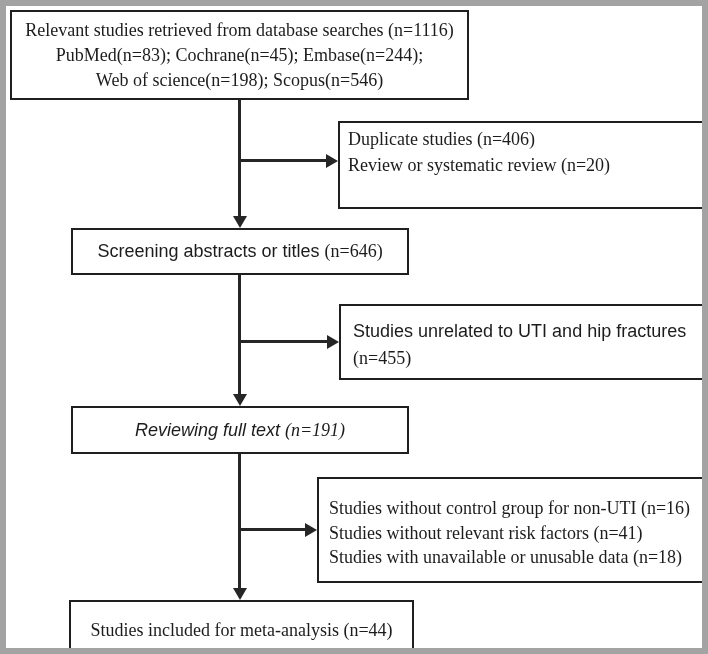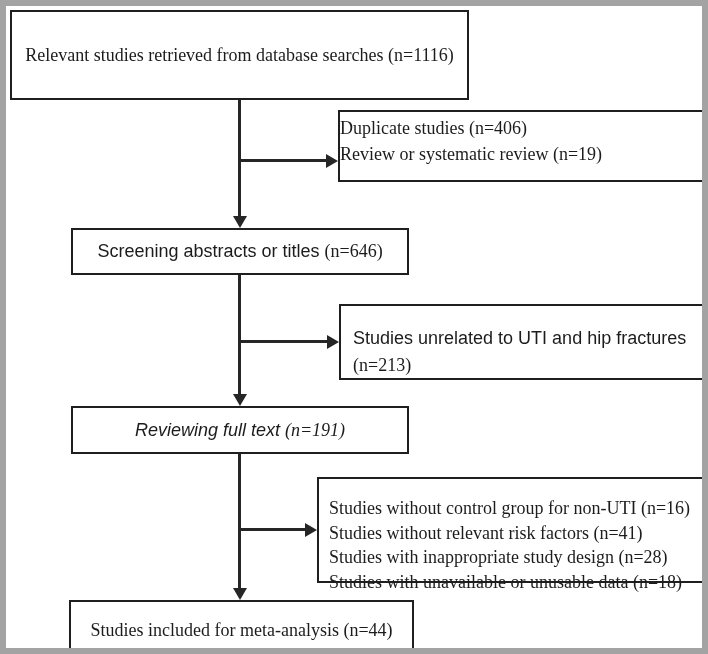--- a/index.html
+++ b/index.html
@@ -21,23 +21,23 @@
     background: #ffffff;
     line-height: 25px;
   }
   .center { text-align: center; display: flex; flex-direction: column; justify-content: center; }
   .sans { font-family: "Liberation Sans", sans-serif; }
   .serif { font-family: "Liberation Serif", serif; }
   .count { margin-left: 5px; }
 
   
   .b-search   { left: 4px;   top: 4px;   width: 459px; height: 90px;  }
-  .b-dup      { left: 332px; top: 104px; width: 370px; height: 72px;  padding: 3px 0; line-height: 26px; }
+  .b-dup      { left: 332px; top: 115px; width: 370px; height: 88px;  padding: 3px 8px; line-height: 26px; }
   .b-screen   { left: 65px;  top: 222px; width: 338px; height: 47px;  }
-  .b-unrel    { left: 333px; top: 298px; width: 370px; height: 76px;  padding: 19px 12px; line-height: 27px; }
+  .b-unrel    { left: 333px; top: 298px; width: 370px; height: 76px;  padding: 12px 12px; line-height: 27px; }
   .b-fulltext { left: 65px;  top: 400px; width: 338px; height: 48px; font-style: italic;  }
   .b-excl     { left: 311px; top: 471px; width: 392px; height: 106px; padding: 17px 10px; line-height: 24.5px; }
   .b-incl     { left: 63px;  top: 594px; width: 345px; height: 60px;  }
 
   
   .vline, .hline { position: absolute; background: #262626; }
   .vline { width: 3px; }
   .hline { height: 3px; }
   .v1 { left: 232px; top: 94px;  height: 117px; }
   .v2 { left: 232px; top: 269px; height: 120px; }
@@ -57,63 +57,64 @@
   .hr2 { left: 321px; top: 329px; }
   .hr3 { left: 299px; top: 517px; }
 </style>
 </head>
 <body>
 
 <div class="canvas">
 
   <div class="box b-search center">
     <div>Relevant studies retrieved from database searches (n=1116)</div>
+    <div>PubMed(n=83); Cochrane(n=45); Embase(n=244);</div>
+    <div>Web of science(n=198); Scopus(n=546)</div>
   </div>
 
   <div class="vline v1"></div>
   <div class="head down hd1"></div>
   <div class="hline h1"></div>
   <div class="head right hr1"></div>
 
   <div class="box b-dup">
     <div>Duplicate studies (n=406)</div>
-    <div>Review or systematic review (n=19)</div>
+    <div>Review or systematic review (n=20)</div>
   </div>
 
   <div class="box b-screen center">
     <div>
       <span class="sans">Screening abstracts or titles</span><span class="serif count">(n=646)</span>
     </div>
   </div>
 
   <div class="vline v2"></div>
   <div class="head down hd2"></div>
   <div class="hline h2"></div>
   <div class="head right hr2"></div>
 
   <div class="box b-unrel">
     <div class="sans">Studies unrelated to UTI and hip fractures</div>
-    <div class="serif">(n=213)</div>
+    <div class="serif">(n=455)</div>
   </div>
 
   <div class="box b-fulltext center">
     <div>
       <span class="sans">Reviewing full text</span><span class="serif count">(n=191)</span>
     </div>
   </div>
 
   <div class="vline v3"></div>
   <div class="head down hd3"></div>
   <div class="hline h3"></div>
   <div class="head right hr3"></div>
 
   <div class="box b-excl">
     <div>Studies without control group for non-UTI (n=16)</div>
     <div>Studies without relevant risk factors (n=41)</div>
-    <div>Studies with inappropriate study design (n=28)</div>
     <div>Studies with unavailable or unusable data (n=18)</div>
   </div>
 
   <div class="box b-incl center">
     <div>Studies included for meta-analysis (n=44)</div>
   </div>
 
 </div>
 
 </body></html>

